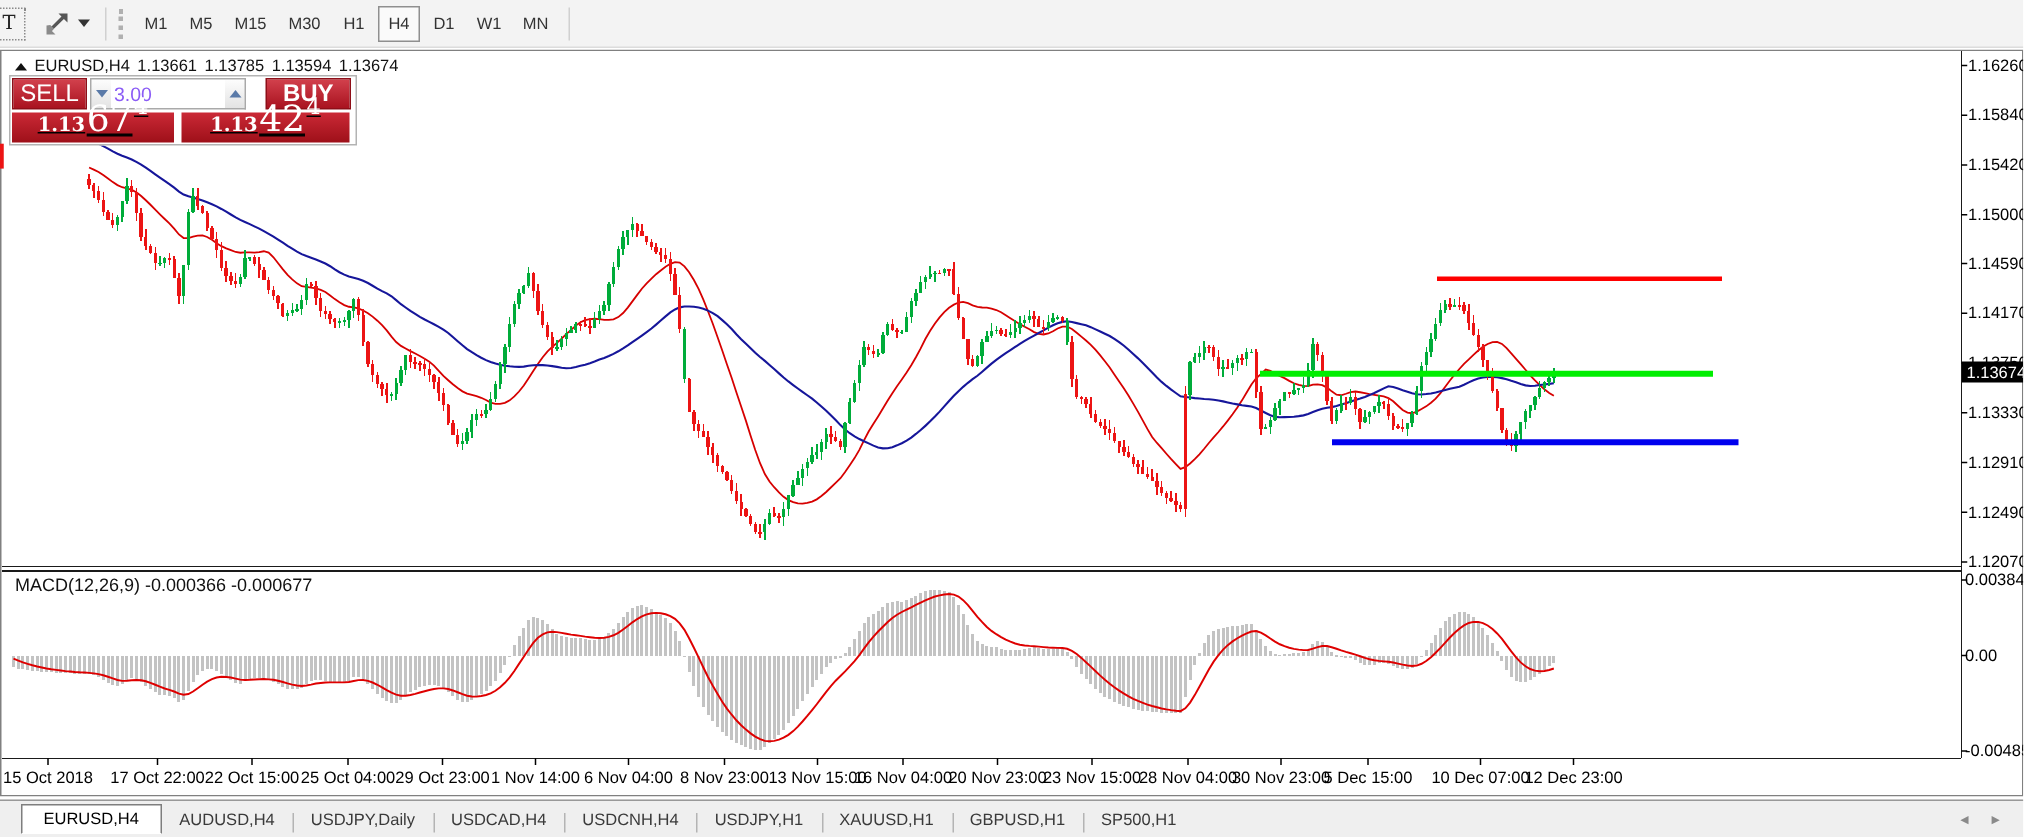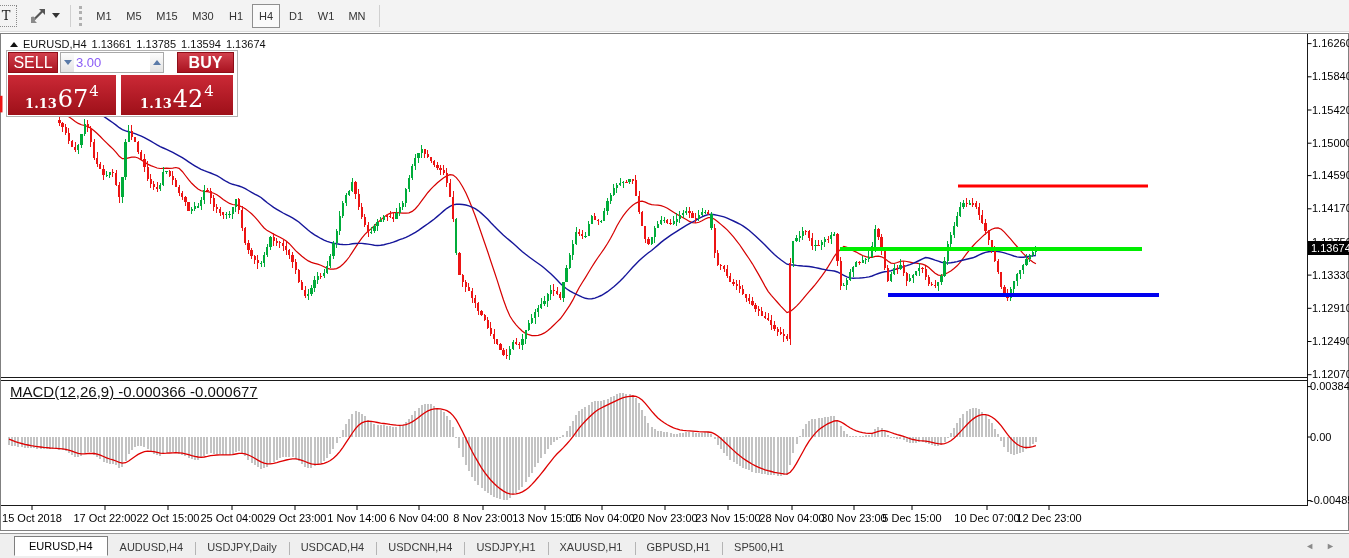--- a/index.html
+++ b/index.html
@@ -23,42 +23,42 @@
 
   
   #chart-svg{position:absolute;left:0;top:33px;}
 
   .chart-header{position:absolute;left:10px;top:38px;font-size:11px;color:#111;
                 display:flex;align-items:center;white-space:pre;}
   .hdr-tri{width:0;height:0;border-left:4px solid transparent;border-right:4px solid transparent;
            border-bottom:5px solid #111;margin-right:5px;}
   .chart-header span{margin-right:5px;}
 
-  .macd-label{position:absolute;left:10px;top:383px;font-size:15px;color:#111;text-decoration:underline;}
+  .macd-label{position:absolute;left:10px;top:383px;font-size:12px;color:#111;}
 
   
   .trade-widget{position:absolute;left:6px;top:50px;width:228px;background:#fff;
                 border:1px solid #b3b3b3;padding:1px;}
   .tw-row1{display:flex;height:21px;}
   .btn-red{background:linear-gradient(#d2404c,#a91320);border:1px solid #8e0e18;color:#fff;
            font-size:16px;display:flex;align-items:center;justify-content:center;cursor:pointer;}
   .sell-btn{width:48px;}
   .buy-btn{width:55px;margin-left:13px;font-weight:bold;}
   .spin-btn{width:13px;background:linear-gradient(#fdfdfd,#e3e3e3);border:1px solid #a9a9a9;
             display:flex;align-items:center;justify-content:center;cursor:pointer;}
   .spin-btn.left{margin-left:2px;border-right:none;}
   .spin-btn.right{border-left:none;}
   .tri-dn{width:0;height:0;border-left:4px solid transparent;border-right:4px solid transparent;
           border-top:5px solid #5a7aa8;}
   .tri-up{width:0;height:0;border-left:4px solid transparent;border-right:4px solid transparent;
           border-bottom:5px solid #5a7aa8;}
   .vol-input{width:68px;border:1px solid #a9a9a9;border-left:none;border-right:none;
              font-size:13px;text-align:left;padding-right:6px;color:#8b5cf6;outline:none;
              font-family:"Liberation Sans",sans-serif;}
-  .tw-row2{display:flex;margin-top:2px;height:40px;}
+  .tw-row2{display:flex;margin-top:2px;height:20px;text-decoration:underline;}
   .price-panel{background:linear-gradient(#cb2936,#9e1019);color:#fff;display:flex;
                align-items:flex-end;justify-content:center;padding-bottom:1px;cursor:pointer;}
   .bid-panel{width:108px;}
   .ask-panel{width:112px;margin-left:5px;}
   .pp-prefix{font-family:"DejaVu Serif",serif;font-weight:bold;font-size:13px;margin:0 1px 3px 0;}
   .pp-big{font-family:"DejaVu Serif",serif;font-size:24px;line-height:30px;}
   .pp-sup{font-family:"DejaVu Serif",serif;font-size:15px;position:relative;top:-14px;margin-left:1px;}
 
   
   .tabbar{position:absolute;left:0;top:533px;width:1349px;height:25px;background:#efefef;

